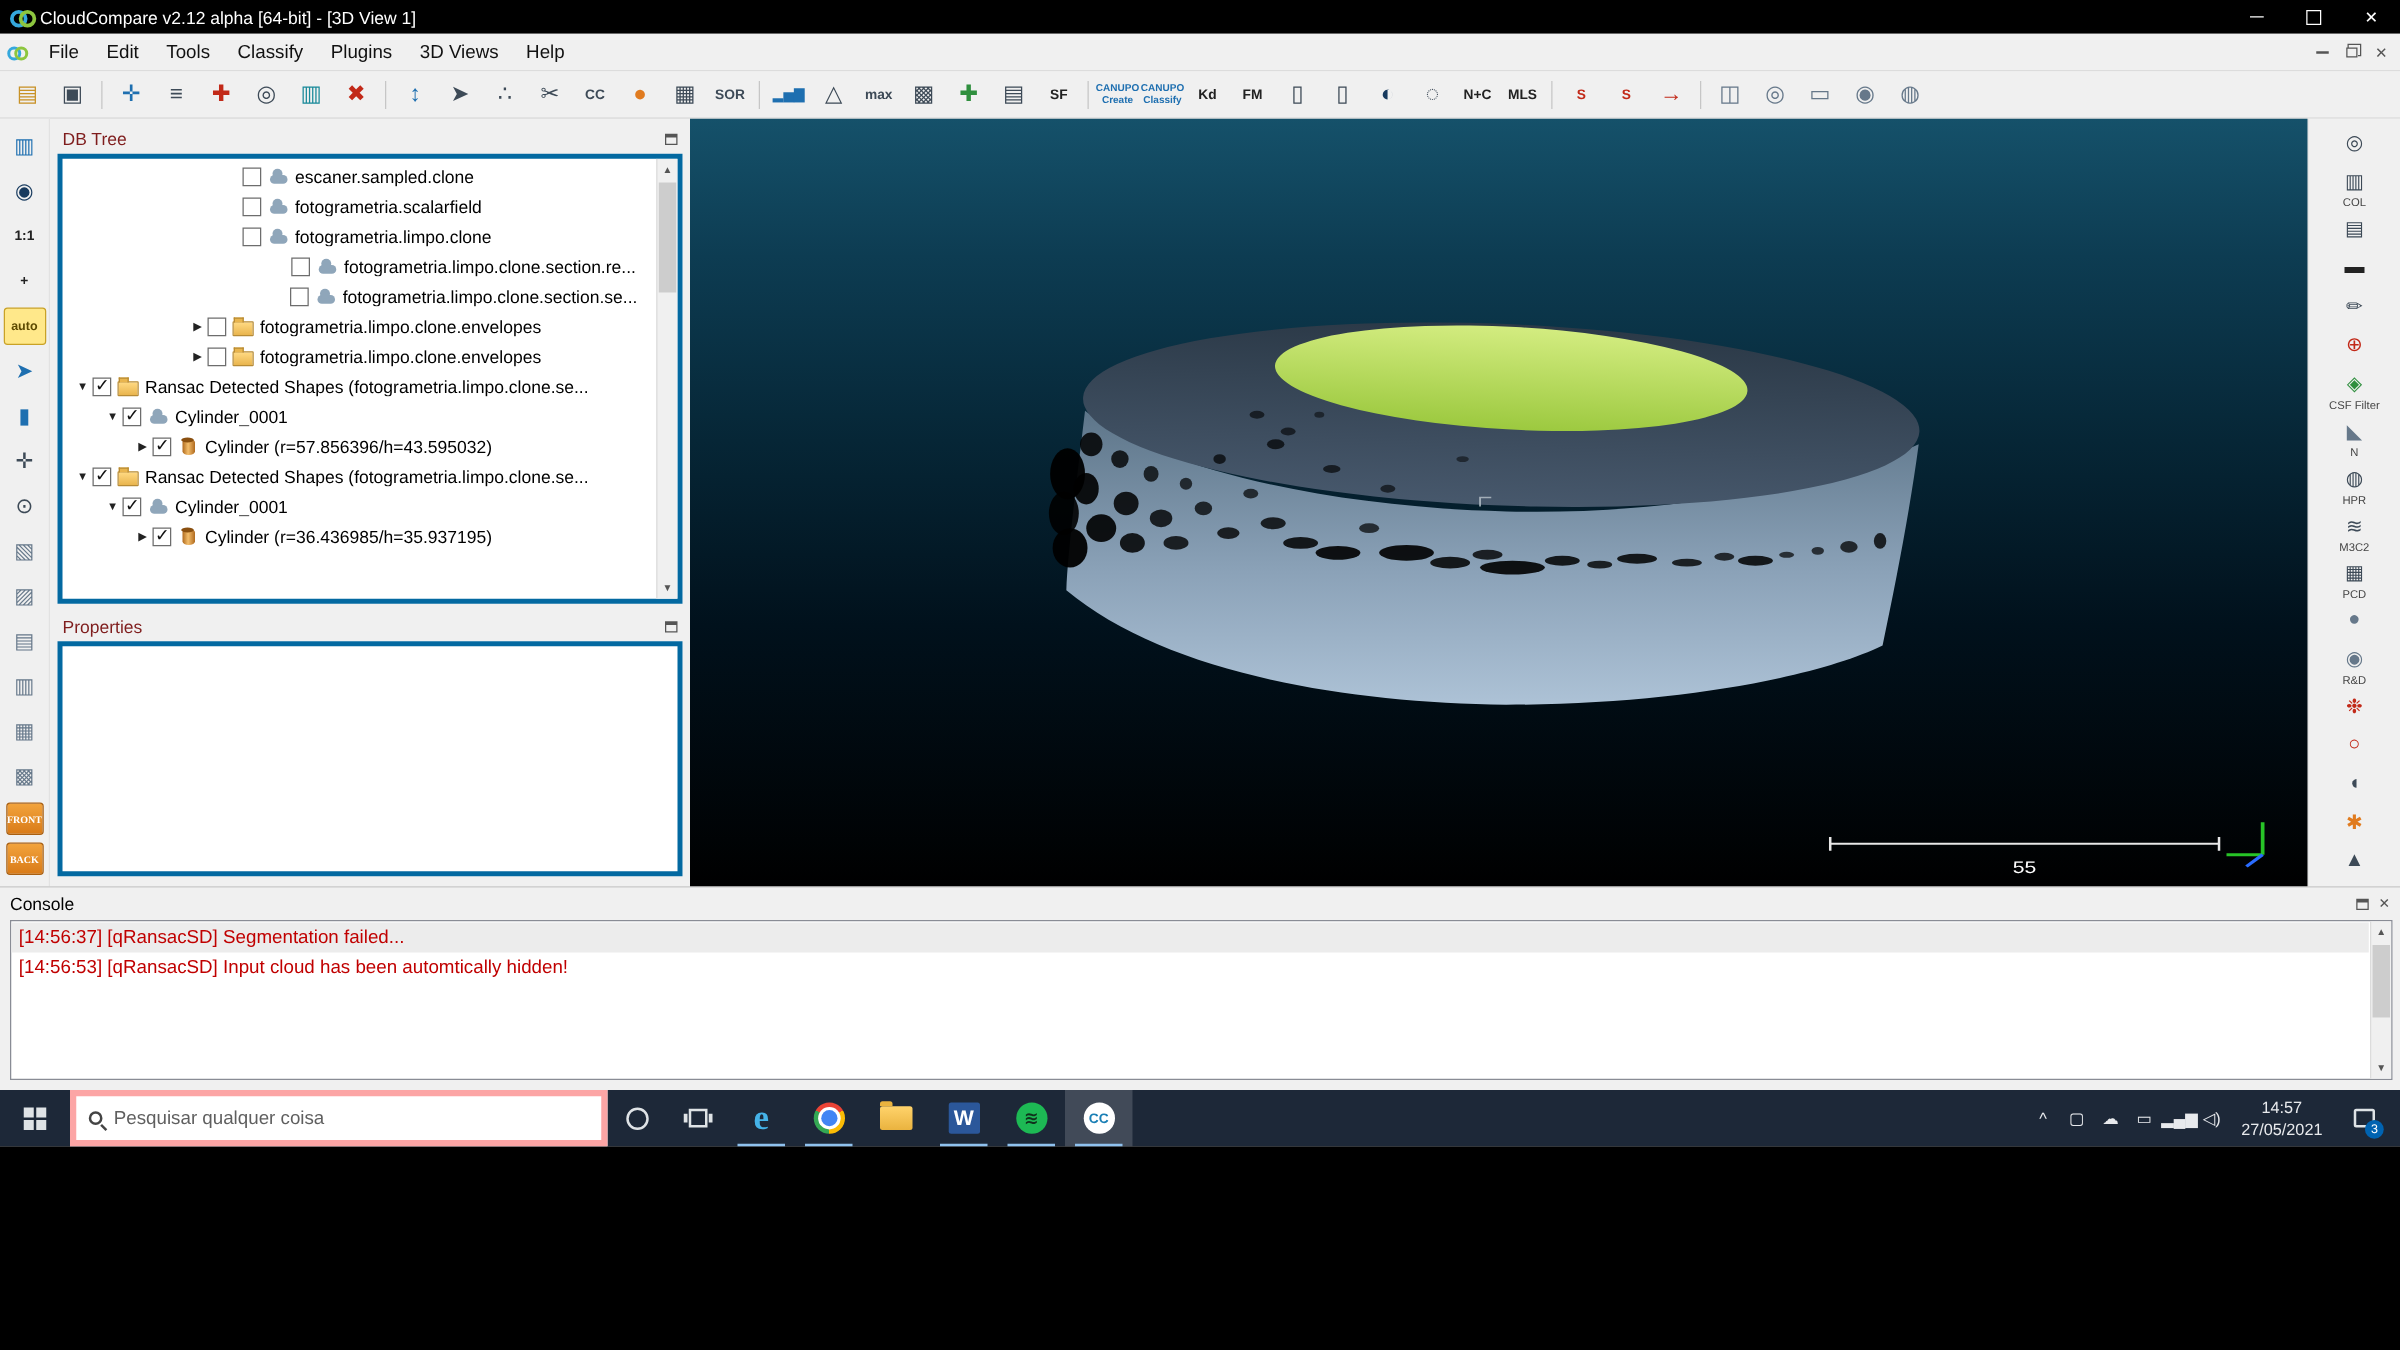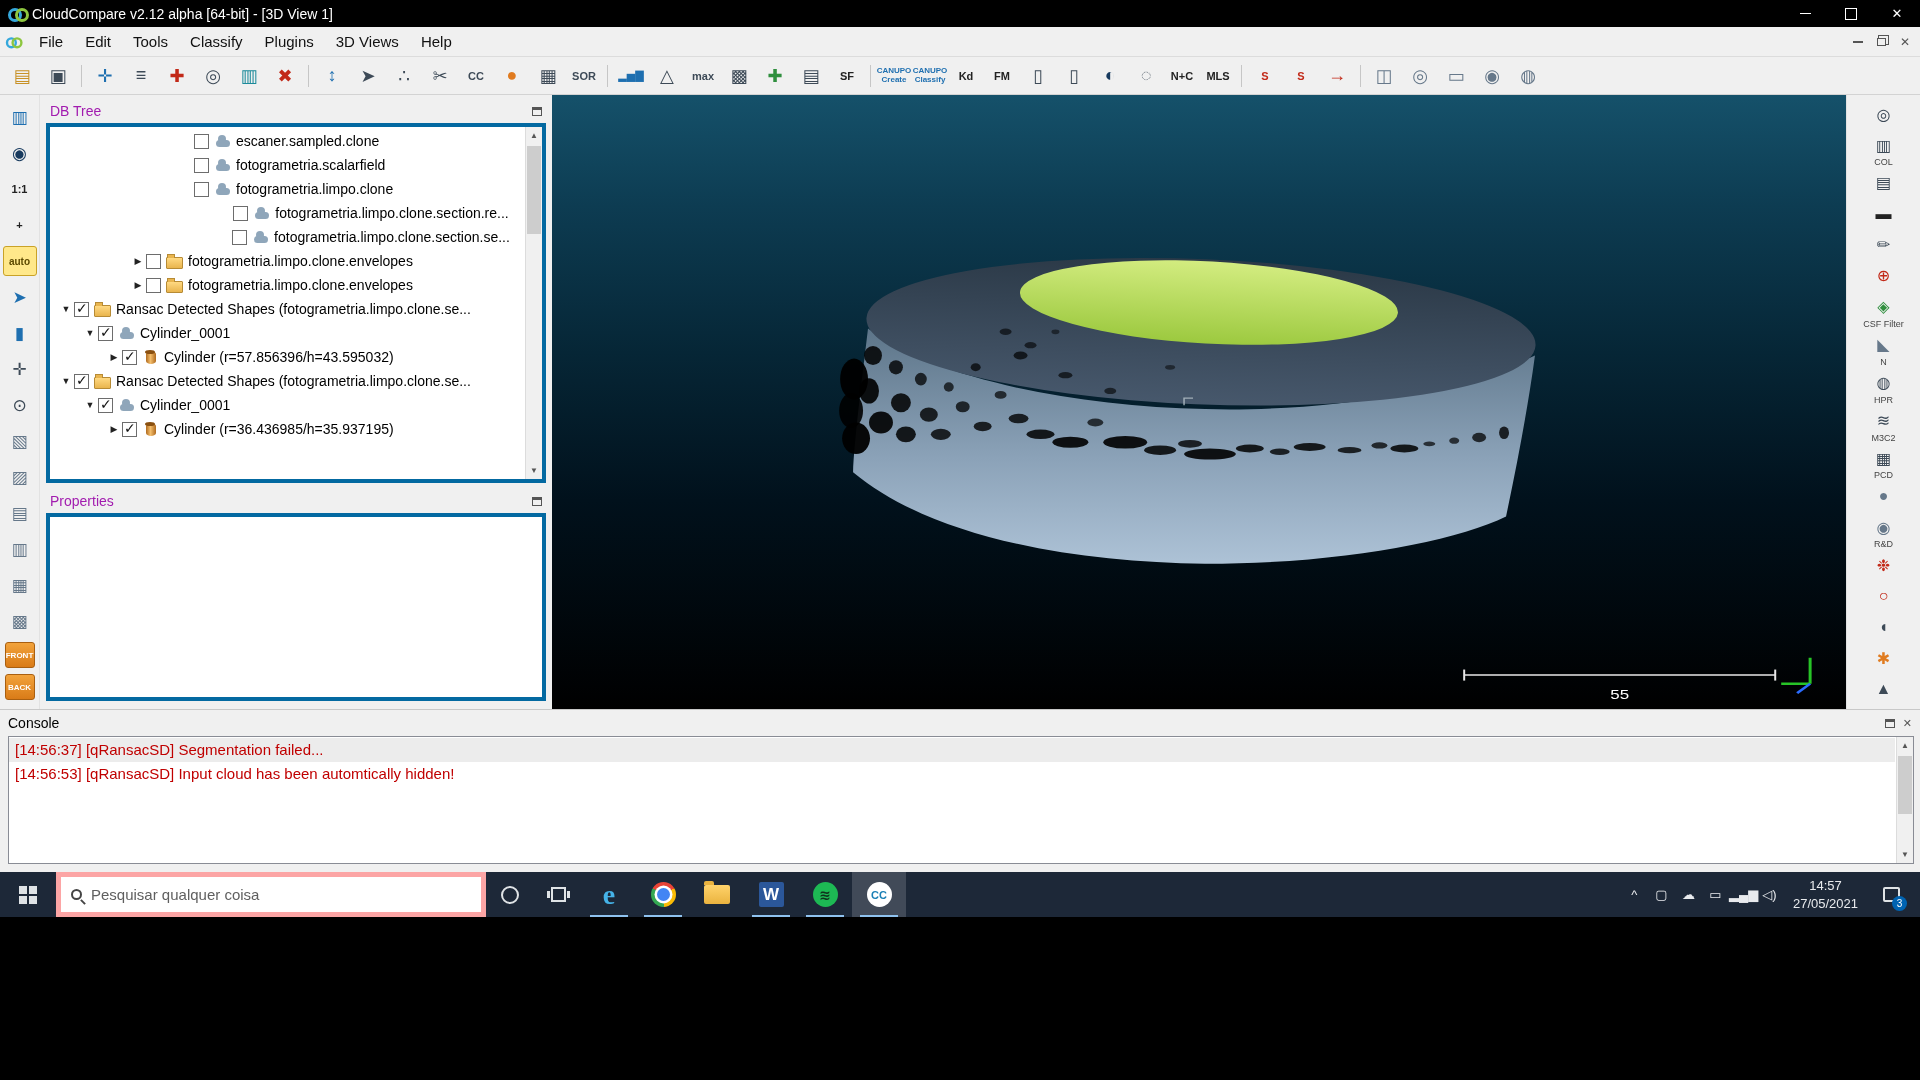--- a/index.html
+++ b/index.html
@@ -48,41 +48,41 @@
   [data-tone="gold"]  { color:#c89227; }
 
   
   .main { flex:1; display:flex; min-height:0; background:#f0f0f0; }
 
   
   .leftstrip { width:40px; background:#f0f0f0; border-right:1px solid #e2e2e2; display:flex; flex-direction:column; align-items:center; padding-top:4px; flex:none; overflow:hidden; }
   .ls-btn { width:34px; height:30px; margin:3px 0; display:flex; align-items:center; justify-content:center; font-size:17px; border-radius:3px; flex:none; }
   .ls-btn[data-kind="text"] { font-size:11px; font-weight:bold; }
   .ls-btn[data-selected="true"] { background:#ffe88a; border:1px solid #c9a227; color:#5d4a00; font-size:10px; font-weight:bold; }
-  .ls-btn[data-tone="orangecube"] { background:linear-gradient(#f2a33c,#d97b18); color:#fff; font-size:8px; font-weight:bold; border:1px solid #a95f10; width:30px; height:26px; }
+  .ls-btn[data-tone="orangecube"] { background:linear-gradient(#f2a33c,#d97b18); color:#fff; font-size:8px; font-weight:bold; border:1px solid #a95f10; width:30px; height:26px;font-family:Liberation Serif, serif; }
 
   
   .panels { width:512px; padding:4px 6px 8px 6px; display:flex; flex-direction:column; flex:none; }
-  .panel-title { height:24px; display:flex; align-items:center; font-size:14px; color:#a21caf; padding:0 4px; }
+  .panel-title { height:24px; display:flex; align-items:center; font-size:14px; color:#7f1d1d; padding:0 4px; }
   .panel-btns { margin-left:auto; display:flex; gap:8px; align-items:center; }
   .p-float { width:10px; height:9px; border:1px solid #555; border-top:3px solid #555; }
   .p-close { font-size:11px; color:#555; line-height:1; }
   .panel-body { background:#fff; border:4px solid #0369a1; position:relative; overflow:hidden; }
   .dbtree { height:384px; display:flex; flex-direction:column; flex:none; }
   .dbtree .panel-body { flex:1; }
   .props { flex:1; margin-top:6px; display:flex; flex-direction:column; min-height:0; }
   .props .panel-body { flex:1; }
 
   
   .tree-rows { position:absolute; inset:2px 18px 0 0; }
   .tree-row { height:24px; display:flex; align-items:center; font-size:14px; color:#000; white-space:nowrap; overflow:hidden; }
   .tree-row[data-indent="0"] { padding-left:8px; }
   .tree-row[data-indent="1"] { padding-left:32px; }
   .tree-row[data-indent="2"] { padding-left:56px; }
-  .tree-row[data-indent="3"] { padding-left:80px; }
+  .tree-row[data-indent="3"] { padding-left:80px;margin-left:20px; }
   .tree-row[data-indent="5"] { padding-left:128px; }
   .tree-row[data-indent="6"] { padding-left:152px;justify-content:center; }
   .tw { width:16px; flex:none; text-align:center; font-size:9px; color:#222; }
   .tw[data-arrow="right"]::before { content:"▶"; }
   .tw[data-arrow="down"]::before { content:"▼"; }
   .cb { width:15px; height:15px; border:1px solid #6d6d6d; background:#fff; position:relative; flex:none; margin-right:4px; }
   .cb[data-checked="true"]::before { content:"✓"; position:absolute; left:1px; top:-3px; font-size:14px; font-weight:bold; color:#111; }
   .ti { width:19px; height:16px; position:relative; flex:none; margin-right:4px; display:flex; align-items:center; justify-content:center; }
   .ti[data-icon="cloud"]::before { content:""; width:14px; height:7px; background:#8fa6ba; border-radius:7px; margin-top:5px; }
   .ti[data-icon="cloud"]::after { content:""; position:absolute; top:2px; left:5px; width:8px; height:8px; border-radius:50%; background:#8fa6ba; }

